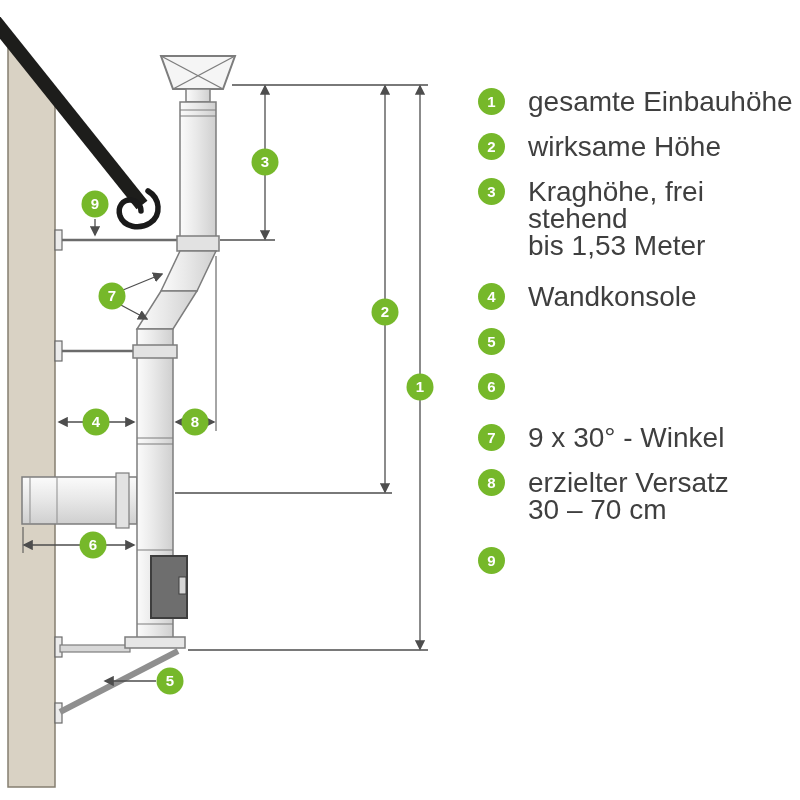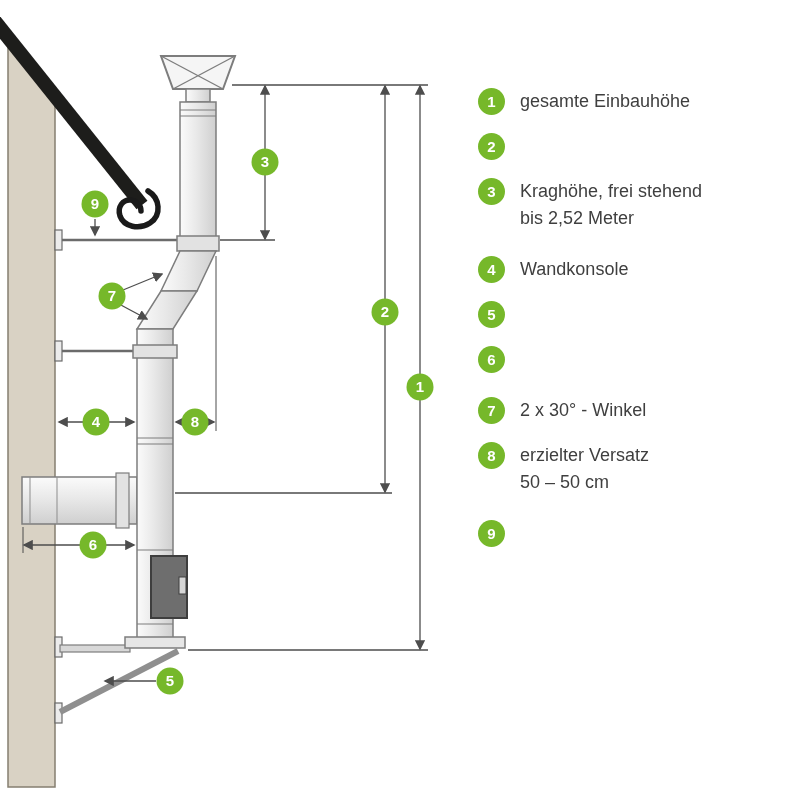--- a/index.html
+++ b/index.html
@@ -17,21 +17,21 @@
   .legend .row{display:flex;align-items:flex-start;}
   .legend .row.ml{margin-bottom:6px;}
   .badge{
     width:27px;height:27px;border-radius:50%;
     background:#76b82a;color:#ffffff;
     font-weight:bold;font-size:15px;line-height:27px;
     display:flex;align-items:center;justify-content:center;
     flex-shrink:0;
   }
   .label{
-    margin-left:15px;font-size:18px;line-height:27px;color:#3f3f3f;
+    margin-left:23px;font-size:28px;line-height:27px;color:#3f3f3f;
     white-space:pre-line;
   }
   svg text.badge-num{
     font-family:"Liberation Sans",sans-serif;
     font-weight:bold;font-size:15px;fill:#ffffff;
   }
 </style>
 </head>
 <body>
 
@@ -168,43 +168,44 @@
     </g>
   </svg>
 
   <div class="legend">
     <div class="row">
       <span class="badge">1</span>
       <span class="label">gesamte Einbauhöhe</span>
     </div>
     <div class="row">
       <span class="badge">2</span>
+      <span class="label">wirksame Höhe</span>
     </div>
     <div class="row ml">
       <span class="badge">3</span>
       <span class="label">Kraghöhe, frei stehend
-bis 2,52 Meter</span>
+bis 1,53 Meter</span>
     </div>
     <div class="row">
       <span class="badge">4</span>
       <span class="label">Wandkonsole</span>
     </div>
     <div class="row">
       <span class="badge">5</span>
     </div>
     <div class="row ml">
       <span class="badge">6</span>
     </div>
     <div class="row">
       <span class="badge">7</span>
-      <span class="label">2 x 30° - Winkel</span>
+      <span class="label">9 x 30° - Winkel</span>
     </div>
     <div class="row ml">
       <span class="badge">8</span>
       <span class="label">erzielter Versatz
-50 – 50 cm</span>
+30 – 70 cm</span>
     </div>
     <div class="row ml">
       <span class="badge">9</span>
     </div>
   </div>
 
 </div>
 
 </body></html>

